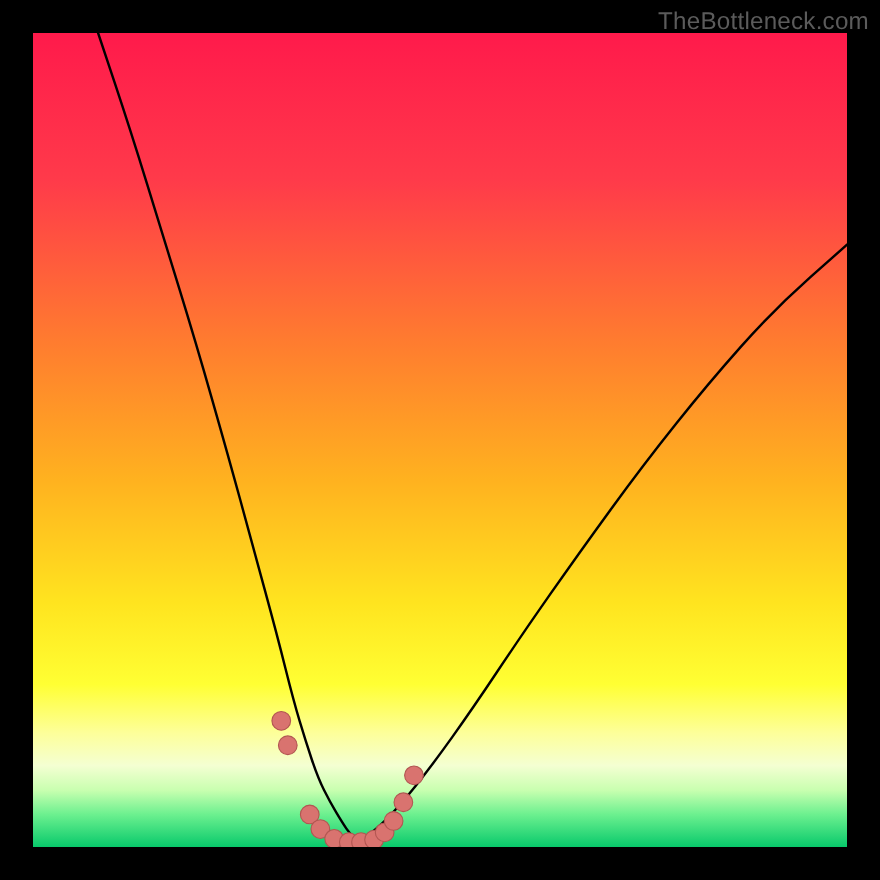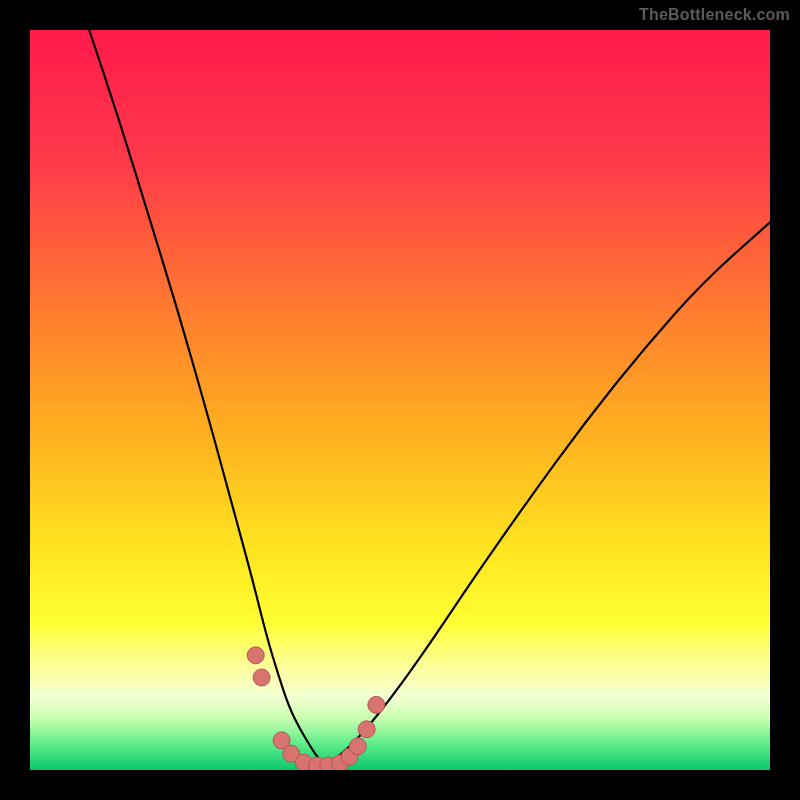--- a/index.html
+++ b/index.html
@@ -24,22 +24,22 @@
     left: 0;
     top: 0;
     width: 740px;
     height: 740px;
   }
   .watermark {
     position: absolute;
     top: 6px;
     right: 10px;
     color: #5b5b5b;
-    font-size: 16px;
-    font-weight: 700;
+    font-size: 22px;
+    font-weight: 400;
     letter-spacing: 0.2px;
     text-align: right;
   }
   svg { display: block; }
 </style>
 </head>
 <body>
 
 <div class="frame">
 

